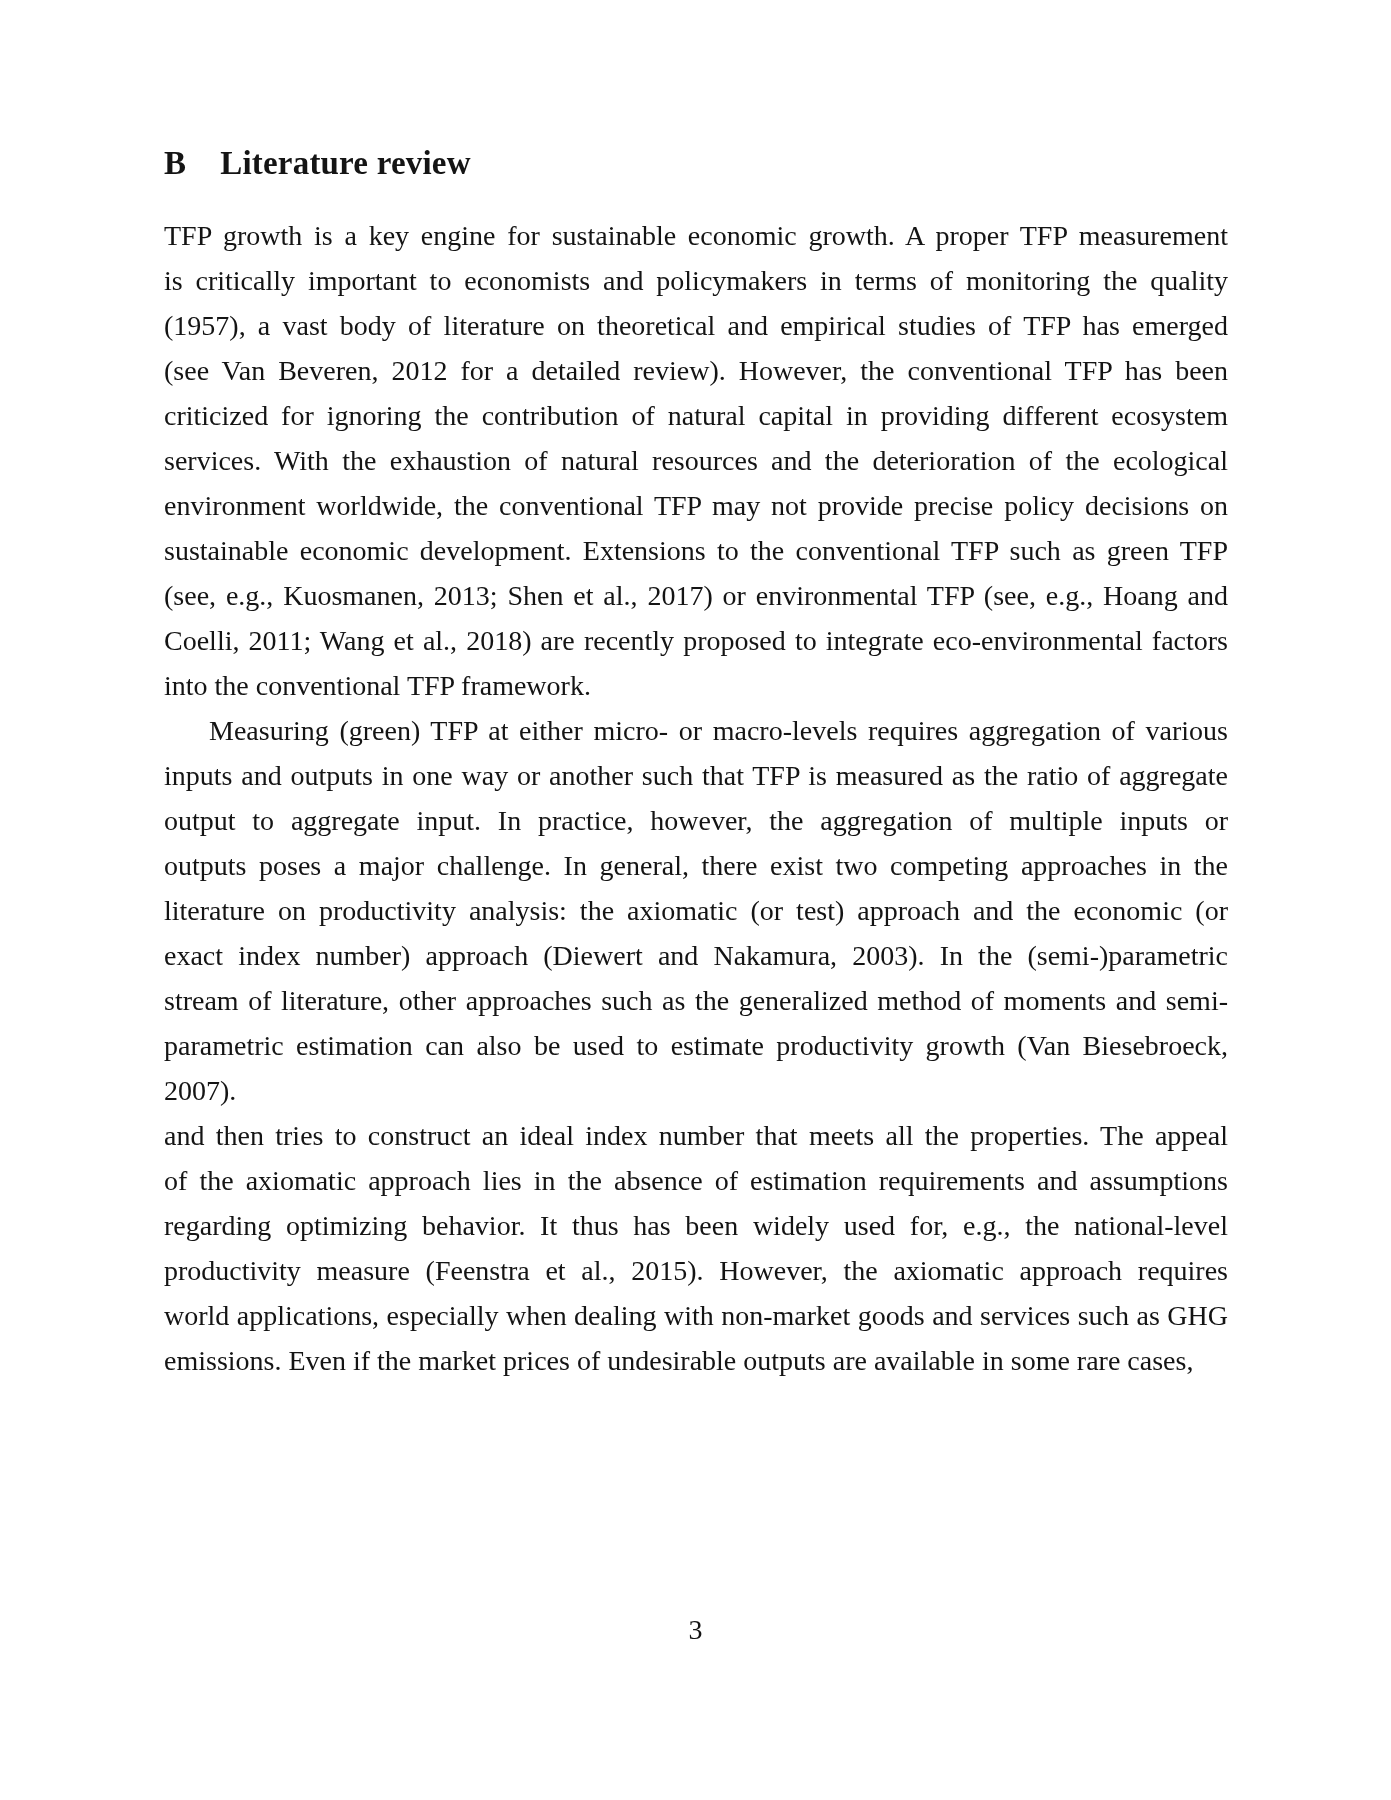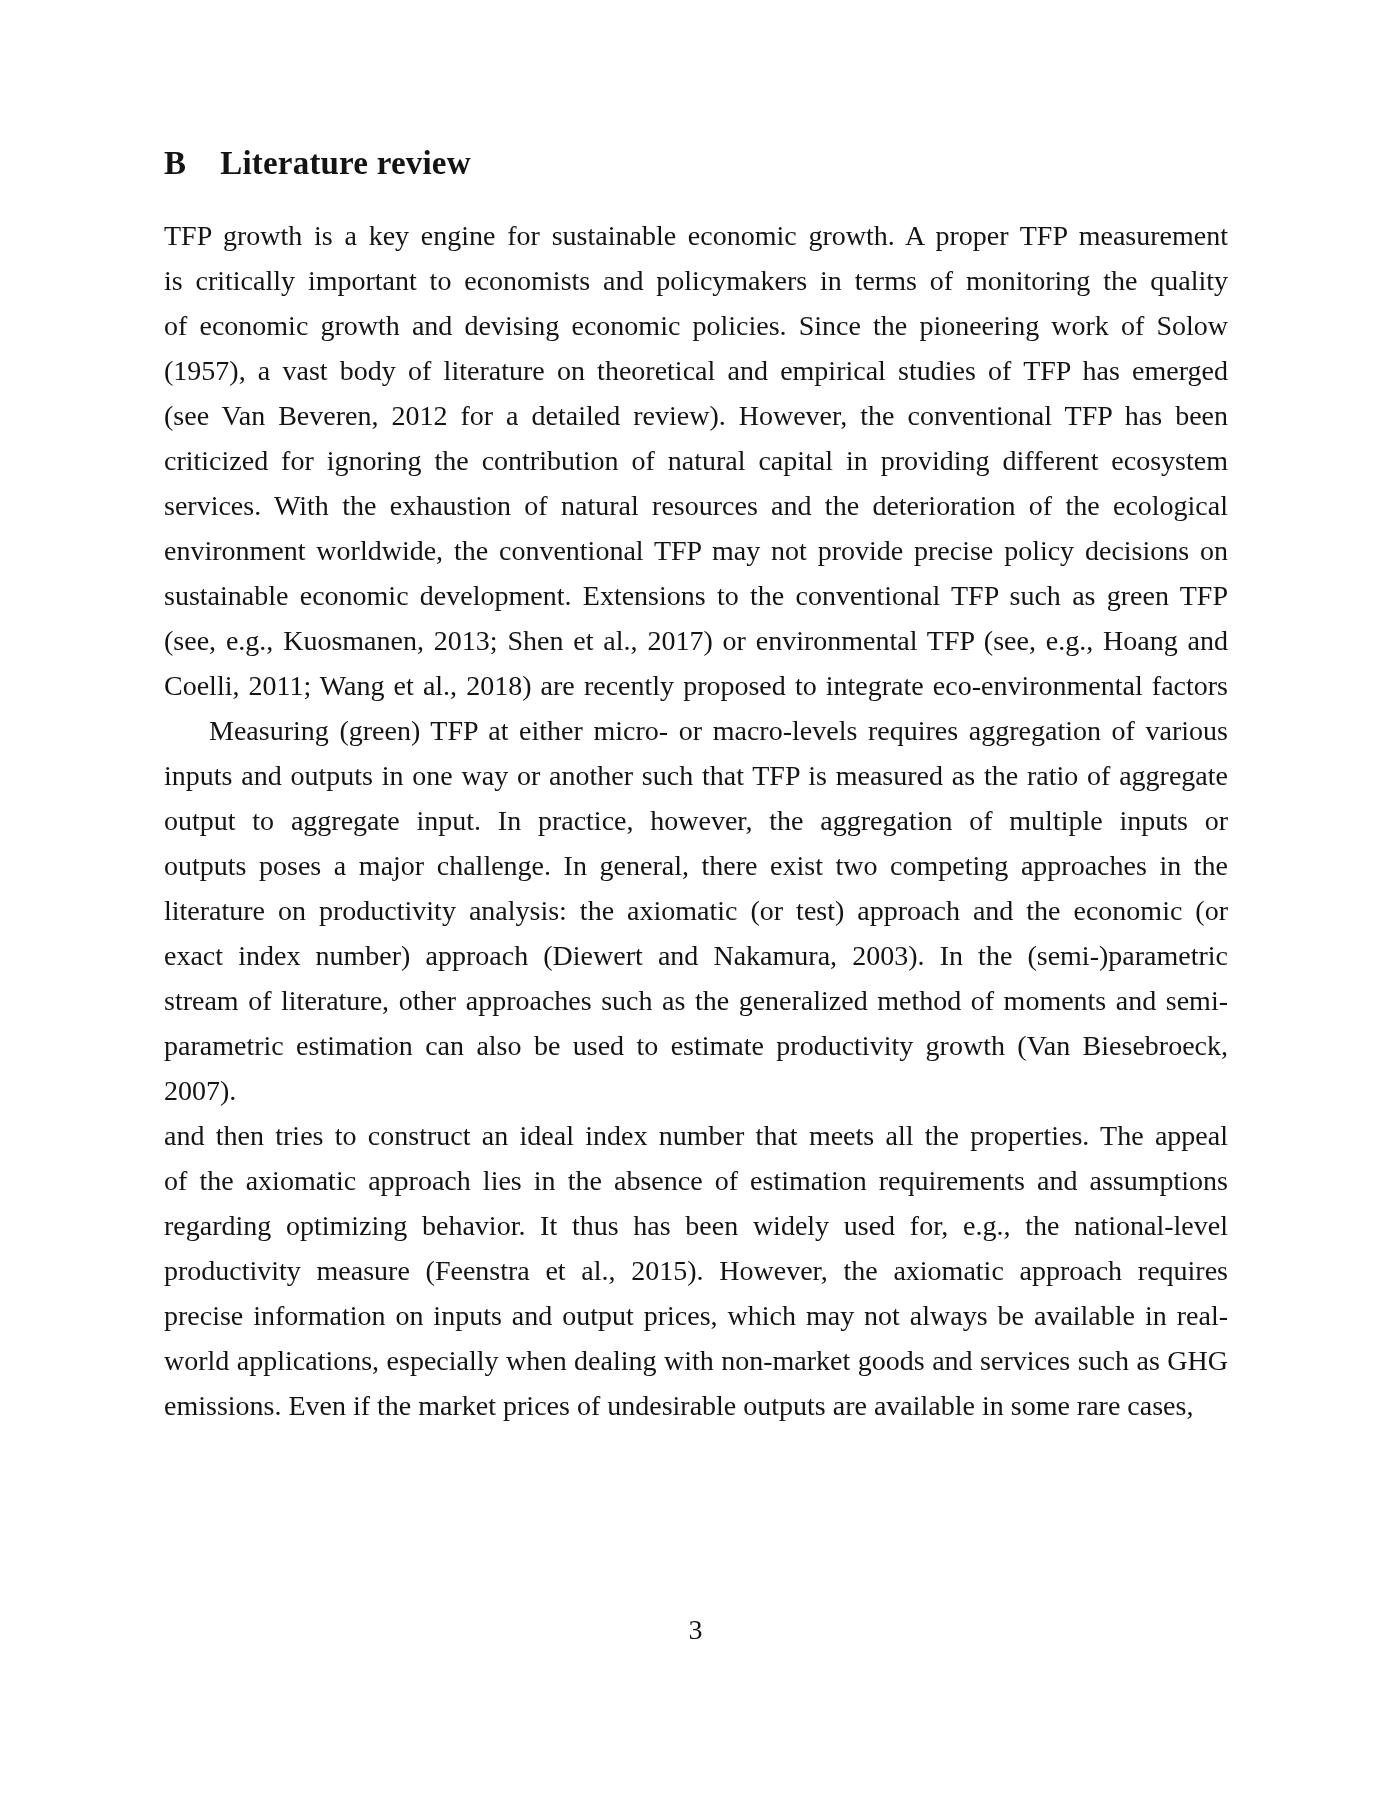--- a/index.html
+++ b/index.html
@@ -68,46 +68,45 @@
 <div class="page">
   <div class="content">
     <h1 class="section-heading">
       <span class="heading-number">B</span>
       <span class="heading-title">Literature review</span>
     </h1>
     <div class="document-body">
         <div class="paragraph">
           <div class="line">TFP growth is a key engine for sustainable economic growth.  A proper TFP measurement</div>
           <div class="line">is critically important to economists and policymakers in terms of monitoring the quality</div>
-          <div class="line">of economic growth and devising economic policies.  Since the pioneering work of Solow</div>
           <div class="line">(1957), a vast body of literature on theoretical and empirical studies of TFP has emerged</div>
           <div class="line">(see Van Beveren, 2012 for a detailed review).  However, the conventional TFP has been</div>
           <div class="line">criticized for ignoring the contribution of natural capital in providing different ecosystem</div>
           <div class="line">services.  With the exhaustion of natural resources and the deterioration of the ecological</div>
           <div class="line">environment worldwide, the conventional TFP may not provide precise policy decisions on</div>
           <div class="line">sustainable economic development. Extensions to the conventional TFP such as green TFP</div>
           <div class="line">(see, e.g., Kuosmanen, 2013; Shen et al., 2017) or environmental TFP (see, e.g., Hoang and</div>
           <div class="line">Coelli, 2011; Wang et al., 2018) are recently proposed to integrate eco-environmental factors</div>
+          <div class="line par-end">into the conventional TFP framework.</div>
         </div>
         <div class="paragraph">
           <div class="line indent">Measuring (green) TFP at either micro- or macro-levels requires aggregation of various</div>
           <div class="line">inputs and outputs in one way or another such that TFP is measured as the ratio of aggregate</div>
           <div class="line">output to aggregate input.  In practice, however, the aggregation of multiple inputs or</div>
           <div class="line">outputs poses a major challenge.  In general, there exist two competing approaches in the</div>
           <div class="line">literature on productivity analysis: the axiomatic (or test) approach and the economic (or</div>
           <div class="line">exact index number) approach (Diewert and Nakamura, 2003).  In the (semi-)parametric</div>
           <div class="line">stream of literature, other approaches such as the generalized method of moments and semi-</div>
           <div class="line">parametric estimation can also be used to estimate productivity growth (Van Biesebroeck,</div>
           <div class="line par-end">2007).</div>
         </div>
         <div class="paragraph">
           <div class="line">and then tries to construct an ideal index number that meets all the properties.  The appeal</div>
           <div class="line">of the axiomatic approach lies in the absence of estimation requirements and assumptions</div>
           <div class="line">regarding optimizing behavior.  It thus has been widely used for, e.g., the national-level</div>
           <div class="line">productivity measure (Feenstra et al., 2015).  However, the axiomatic approach requires</div>
-          <div class="line">precise information on inputs and output prices, which may not always be available in real-</div>
           <div class="line">world applications, especially when dealing with non-market goods and services such as GHG</div>
           <div class="line par-end">emissions.  Even if the market prices of undesirable outputs are available in some rare cases,</div>
         </div>
       </div>
   </div>
   <div class="page-number">3</div>
 </div>
 
 </body></html>

